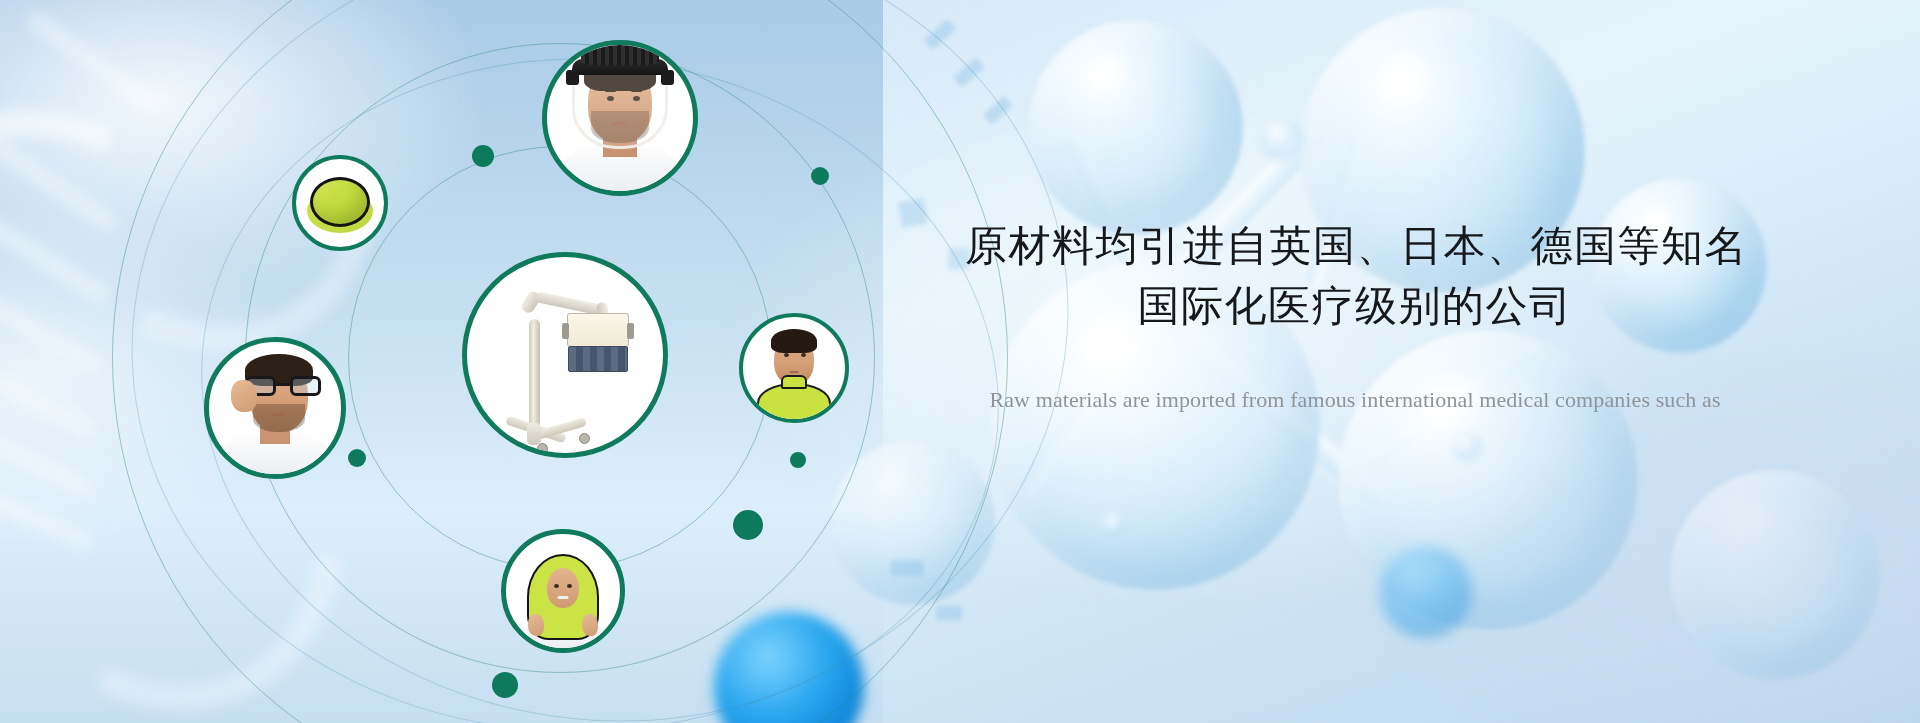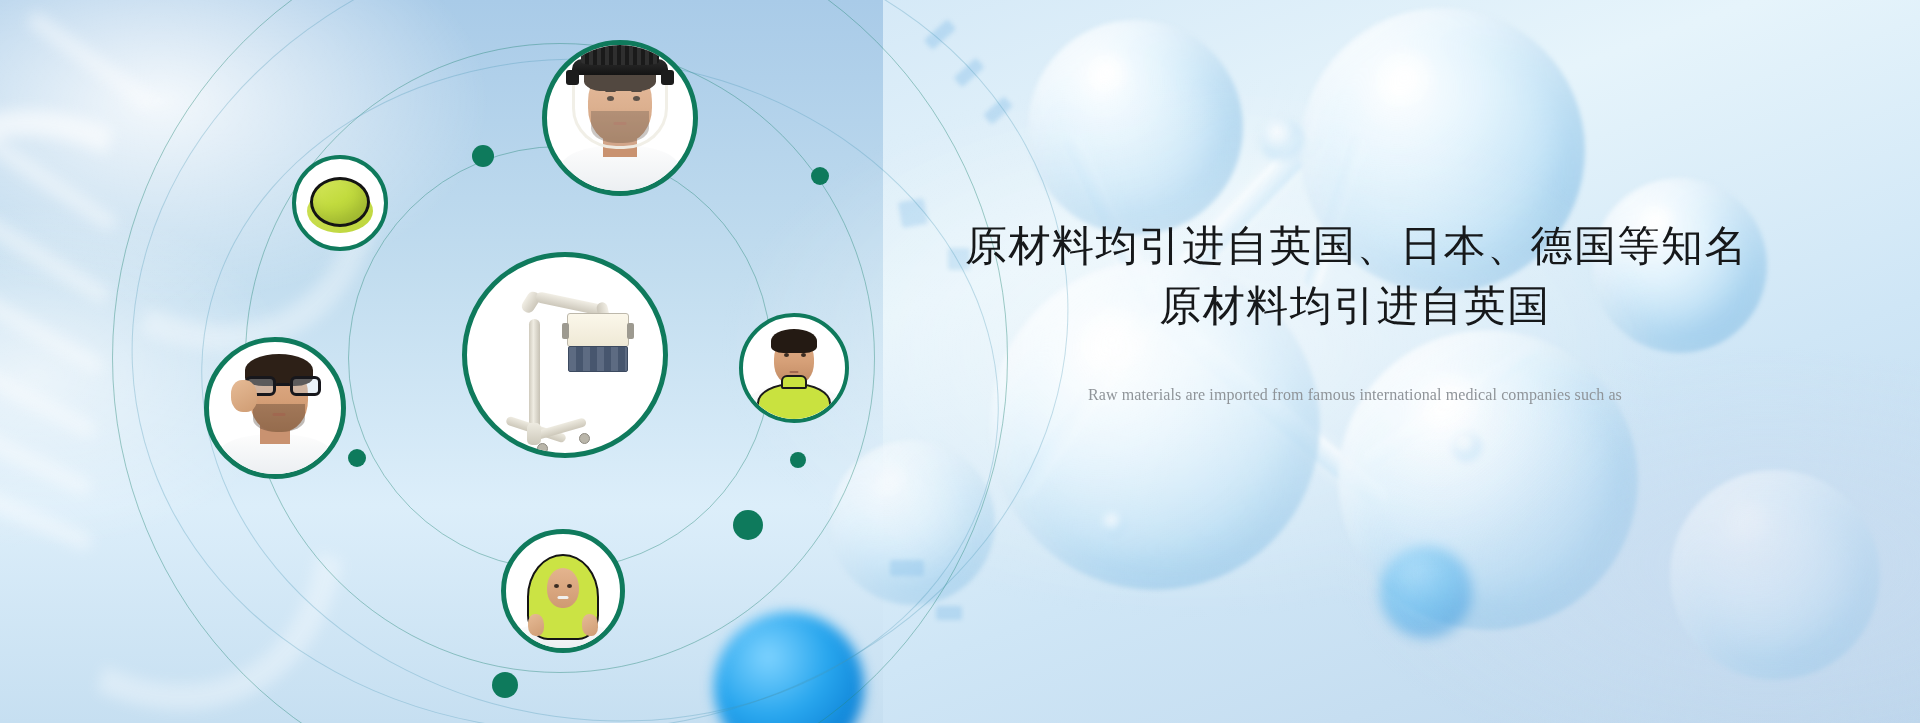--- a/index.html
+++ b/index.html
@@ -240,21 +240,21 @@
     line-height:1.42;
     letter-spacing:1.5px;
     font-weight:400;
     white-space:nowrap;
   }
   .headline.line2 { letter-spacing:1.5px; }
   .subcopy {
     margin-top:44px;
     color:#8f9499;
     font-family:"Liberation Serif", serif;
-    font-size:16px;
+    font-size:22px;
     line-height:1.95;
     letter-spacing:.1px;
   }
 </style>
 </head>
 <body>
 
 <div id="banner">
 
   <div class="bg-base"></div>
@@ -407,19 +407,19 @@
         <div style="position:absolute; right:7px; top:16px; width:5px; height:4px; border-radius:50%; background:#3a2c22;"></div>
         <div style="position:absolute; left:50%; transform:translateX(-50%); top:28px; width:11px; height:3px; border-radius:3px; background:#f1f1ef;"></div>
       </div>
       <div class="p-hand" style="left:22px; bottom:12px; width:16px; height:22px; z-index:7;"></div>
       <div class="p-hand" style="right:22px; bottom:12px; width:16px; height:22px; z-index:7;"></div>
     </div>
   </div>
 
   <div class="copy">
     <div class="headline">原材料均引进自英国、日本、德国等知名</div>
-    <div class="headline line2">原材料均引进自英国</div>
+    <div class="headline line2">国际化医疗级别的公司</div>
     <div class="subcopy">
       <div>Raw materials are imported from famous international medical companies such as</div>
     </div>
   </div>
 
 </div>
 
 </body></html>

